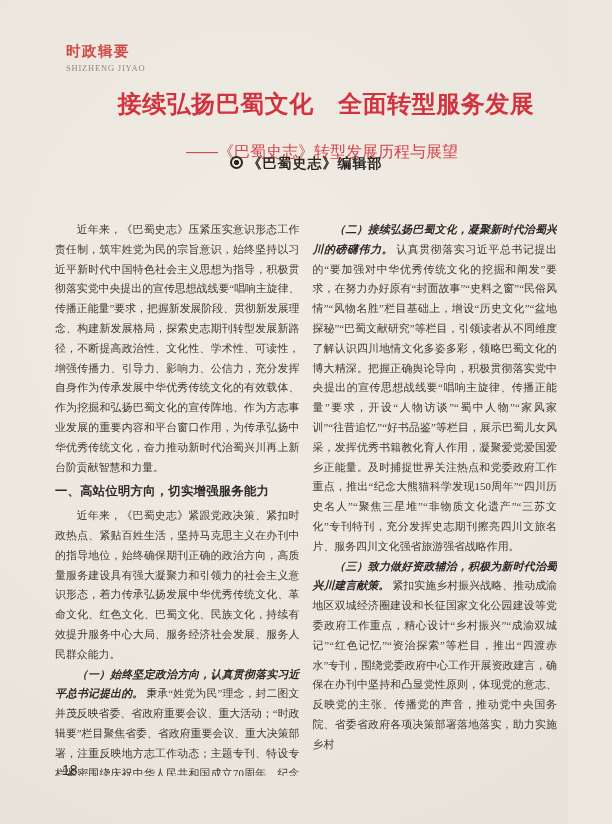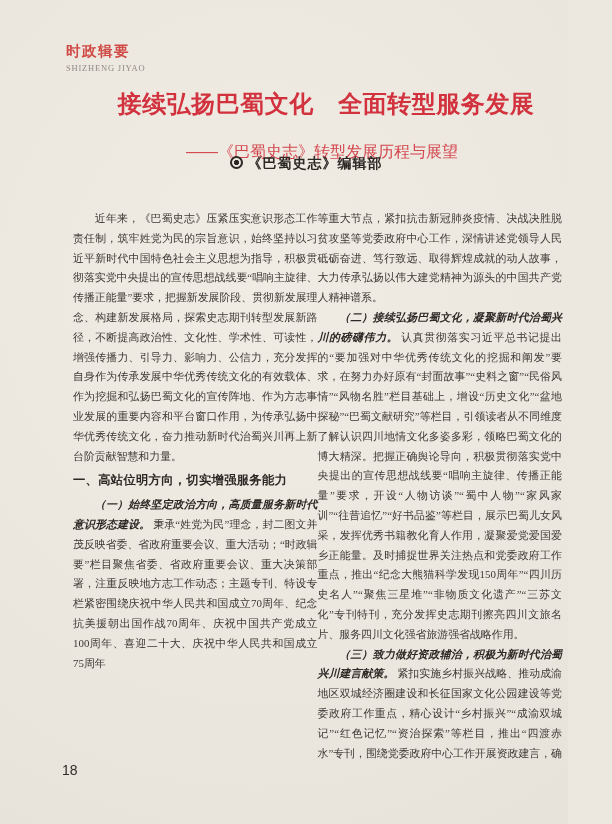--- a/index.html
+++ b/index.html
@@ -50,25 +50,24 @@
   }
   .bullseye {
     display: inline-block; vertical-align: -1px;
     width: 9px; height: 9px;
     border: 2px solid #2b2723; border-radius: 50%;
     background: radial-gradient(circle at center, #2b2723 0 2.4px, rgba(0,0,0,0) 2.9px);
     margin-right: 5px;
   }
   
   .body-columns {
-    position: absolute; left: 55px; top: 209px;
+    position: absolute; left: 55px; top: 220px;
     width: 502px; height: 556px;
-    display: flex; 
+    display: flex; gap: 13px;
     overflow: hidden;
-    margin-left: 18px;
   }
   .col {
     width: 244.5px;
     font-size: 10.9px; line-height: 19.8px;
     color: #3b3733;
     text-align: justify;
   }
   .para { margin: 0; }
   .para.indent { text-indent: 2em; }
   .sec-heading {
@@ -102,25 +101,25 @@
 
   <div class="byline">
     <span class="bullseye"></span><span>《巴蜀史志》编辑部</span>
   </div>
 
   <div class="body-columns">
 
     <div class="col">
       <p class="para indent"><span>近年来，《巴蜀史志》压紧压实意识形态工作责任制，筑牢姓党为民的宗旨意识，始终坚持以习近平新时代中国特色社会主义思想为指导，积极贯彻落实党中央提出的宣传思想战线要“唱响主旋律、传播正能量”要求，把握新发展阶段、贯彻新发展理念、构建新发展格局，探索史志期刊转型发展新路径，不断提高政治性、文化性、学术性、可读性，增强传播力、引导力、影响力、公信力，充分发挥自身作为传承发展中华优秀传统文化的有效载体、作为挖掘和弘扬巴蜀文化的宣传阵地、作为方志事业发展的重要内容和平台窗口作用，为传承弘扬中华优秀传统文化，奋力推动新时代治蜀兴川再上新台阶贡献智慧和力量。</span></p>
       <h3 class="sec-heading">一、高站位明方向，切实增强服务能力</h3>
-      <p class="para indent"><span class="lead">（一）始终坚定政治方向，高质量服务新时代意识形态建设。</span><span>秉承“姓党为民”理念，封二图文并茂反映省委、省政府重要会议、重大活动；“时政辑要”栏目聚焦省委、省政府重要会议、重大决策部署，注重反映地方志工作动态；主题专刊、特设专栏紧密围绕庆祝中华人民共和国成立70周年、纪念抗美援朝出国作战70周年、庆祝中国共产党成立100周年、喜迎二十大、庆祝中华人民共和国成立75周年</span></p>
+      <p class="para indent"><span>近年来，《巴蜀史志》紧跟党政决策、紧扣时政热点、紧贴百姓生活，坚持马克思主义在办刊中的指导地位，始终确保期刊正确的政治方向，高质量服务建设具有强大凝聚力和引领力的社会主义意识形态，着力传承弘扬发展中华优秀传统文化、革命文化、红色文化、巴蜀文化、民族文化，持续有效提升服务中心大局、服务经济社会发展、服务人民群众能力。</span></p>
+      <p class="para indent"><span class="lead">（一）始终坚定政治方向，认真贯彻落实习近平总书记提出的。</span><span>秉承“姓党为民”理念，封二图文并茂反映省委、省政府重要会议、重大活动；“时政辑要”栏目聚焦省委、省政府重要会议、重大决策部署，注重反映地方志工作动态；主题专刊、特设专栏紧密围绕庆祝中华人民共和国成立70周年、纪念抗美援朝出国作战70周年、庆祝中国共产党成立100周年、喜迎二十大、庆祝中华人民共和国成立75周年</span></p>
     </div>
 
     <div class="col">
-      <p class="para"><span>等重大节点，紧扣抗击新冠肺炎疫情、决战决胜脱贫攻坚等党委政府中心工作，深情讲述党领导人民砥砺奋进、笃行致远、取得辉煌成就的动人故事，大力传承弘扬以伟大建党精神为源头的中国共产党人精神谱系。</span></p>
       <p class="para indent"><span class="lead">（二）接续弘扬巴蜀文化，凝聚新时代治蜀兴川的磅礴伟力。</span><span>认真贯彻落实习近平总书记提出的“要加强对中华优秀传统文化的挖掘和阐发”要求，在努力办好原有“封面故事”“史料之窗”“民俗风情”“风物名胜”栏目基础上，增设“历史文化”“盆地探秘”“巴蜀文献研究”等栏目，引领读者从不同维度了解认识四川地情文化多姿多彩，领略巴蜀文化的博大精深。把握正确舆论导向，积极贯彻落实党中央提出的宣传思想战线要“唱响主旋律、传播正能量”要求，开设“人物访谈”“蜀中人物”“家风家训”“往昔追忆”“好书品鉴”等栏目，展示巴蜀儿女风采，发挥优秀书籍教化育人作用，凝聚爱党爱国爱乡正能量。及时捕捉世界关注热点和党委政府工作重点，推出“纪念大熊猫科学发现150周年”“四川历史名人”“聚焦三星堆”“非物质文化遗产”“三苏文化”专刊特刊，充分发挥史志期刊擦亮四川文旅名片、服务四川文化强省旅游强省战略作用。</span></p>
       <p class="para indent"><span class="lead">（三）致力做好资政辅治，积极为新时代治蜀兴川建言献策。</span><span>紧扣实施乡村振兴战略、推动成渝地区双城经济圈建设和长征国家文化公园建设等党委政府工作重点，精心设计“乡村振兴”“成渝双城记”“红色记忆”“资治探索”等栏目，推出“四渡赤水”专刊，围绕党委政府中心工作开展资政建言，确保在办刊中坚持和凸显党性原则，体现党的意志、反映党的主张、传播党的声音，推动党中央国务院、省委省政府各项决策部署落地落实，助力实施乡村</span></p>
     </div>
 
   </div>
 
   <div class="page-number">18</div>
 
 </div>
 

